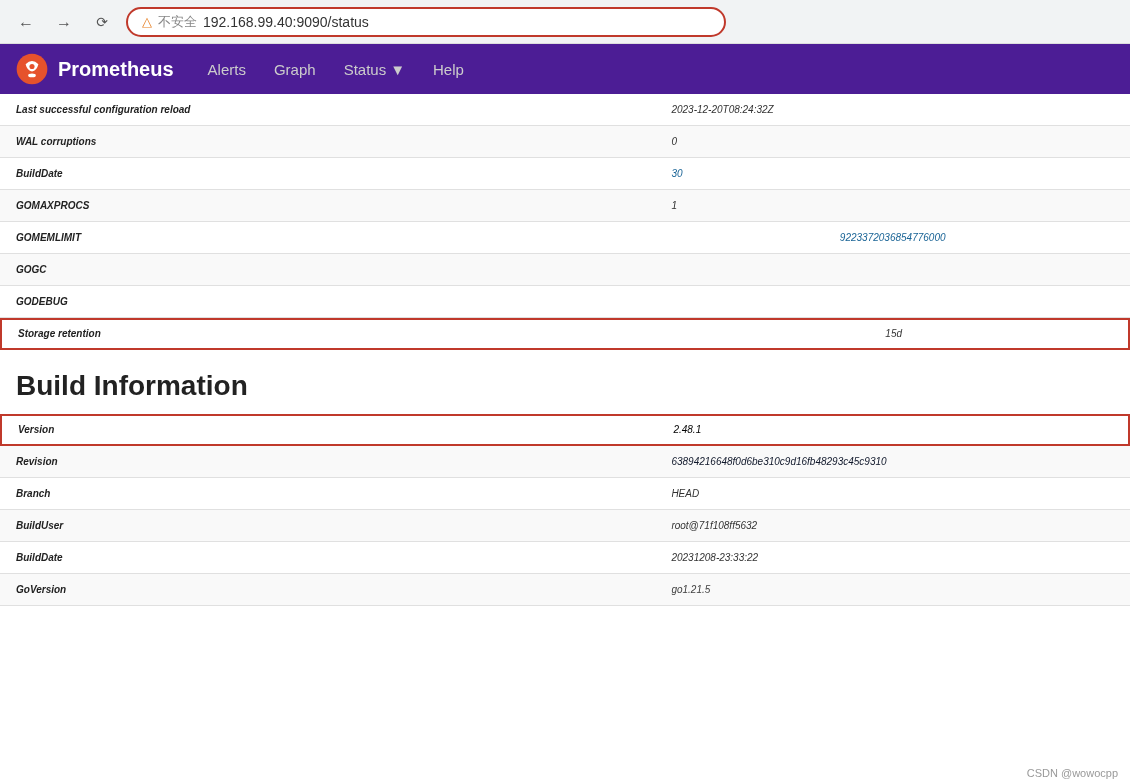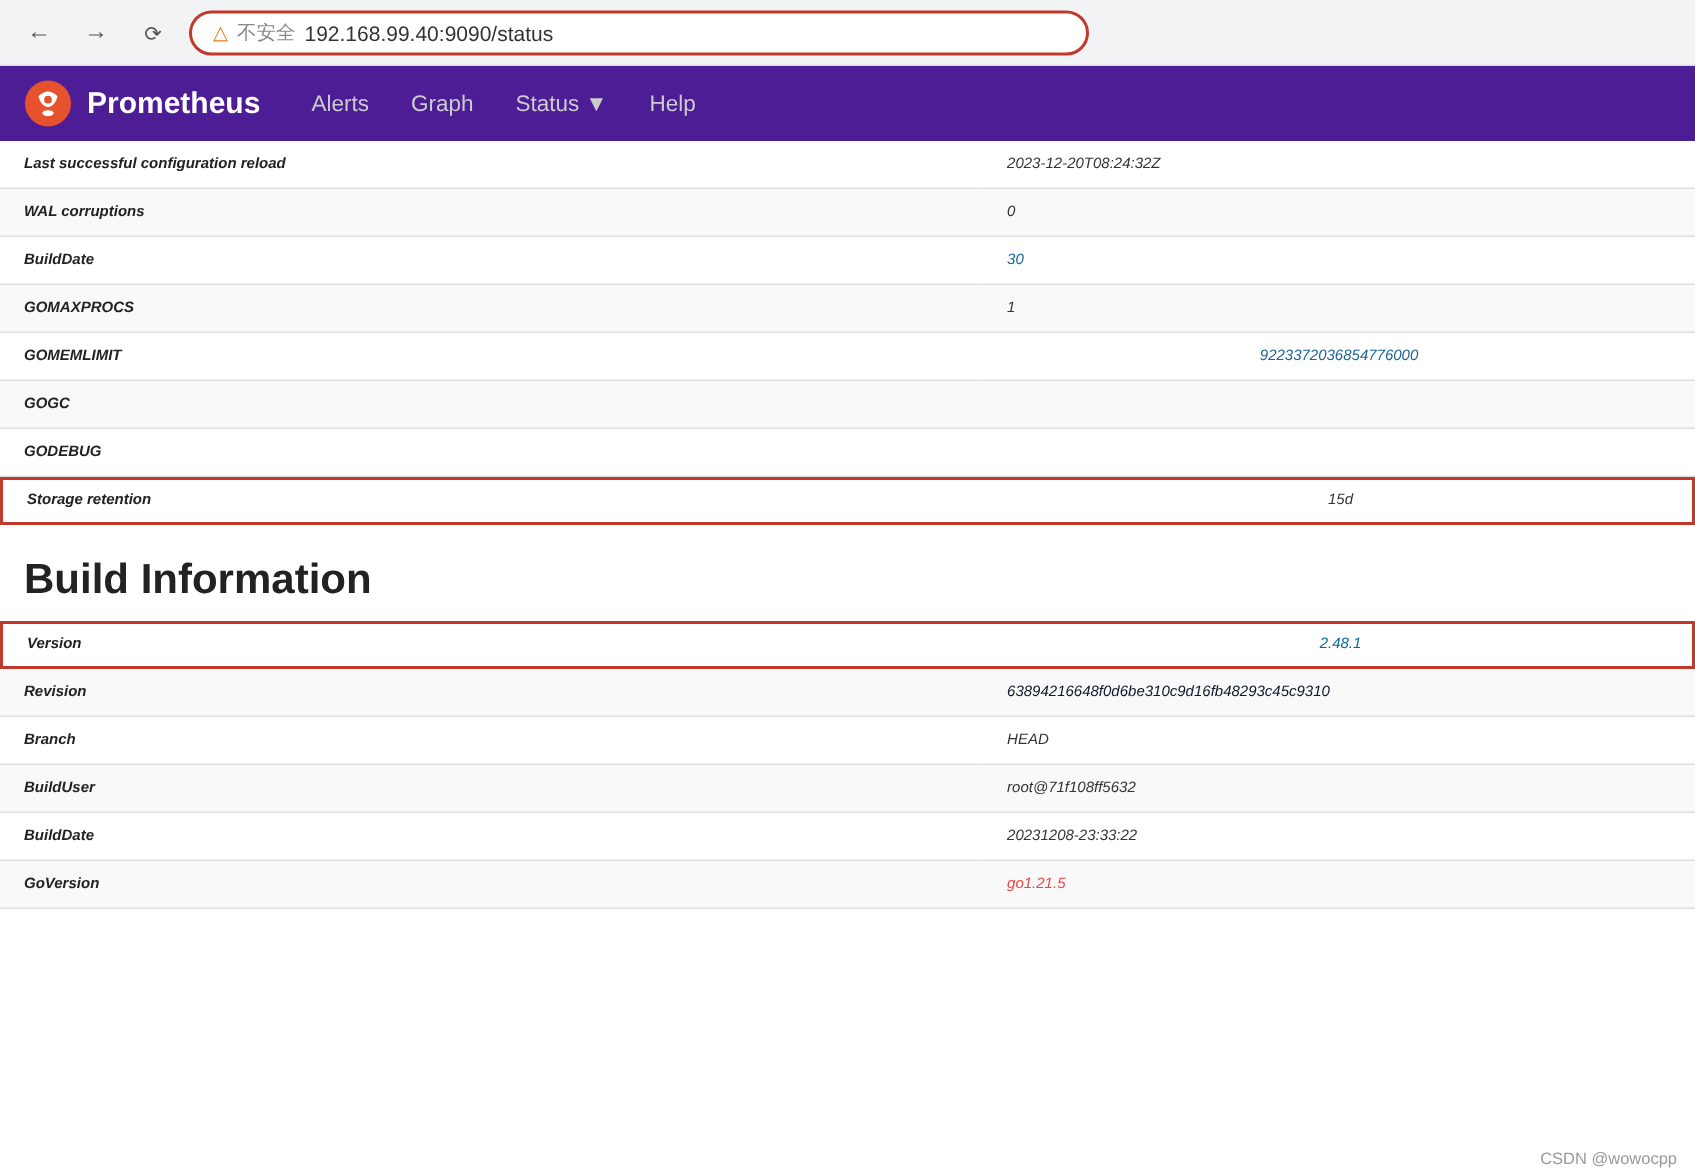--- a/index.html
+++ b/index.html
@@ -226,39 +226,39 @@
         </tr>
       </tbody>
   </table>
 
   <div class="section-title">Build Information</div>
 
   <table class="info-table">
     <tbody id="build-tbody">
         <tr class="highlighted-row">
           <td>Version</td>
-          <td style="color: #0369a1; text-align: center;">2.48.1</td>
+          <td style="color: #000000;">2.48.1</td>
         </tr>
         <tr>
           <td>Revision</td>
           <td style="color: #0f172a;">63894216648f0d6be310c9d16fb48293c45c9310</td>
         </tr>
         <tr>
           <td>Branch</td>
           <td style="color: rgb(51, 51, 51);">HEAD</td>
         </tr>
         <tr>
           <td>BuildUser</td>
           <td style="color: rgb(51, 51, 51);">root@71f108ff5632</td>
         </tr>
         <tr>
           <td>BuildDate</td>
           <td style="color: rgb(51, 51, 51);">20231208-23:33:22</td>
         </tr>
         <tr>
           <td>GoVersion</td>
-          <td style="color: #ef4444;">go1.21.5</td>
+          <td style="color: #404040;">go1.21.5</td>
         </tr>
       </tbody>
   </table>
 </div>
 
 <div class="watermark">CSDN @wowocpp</div>
 
 </body></html>

